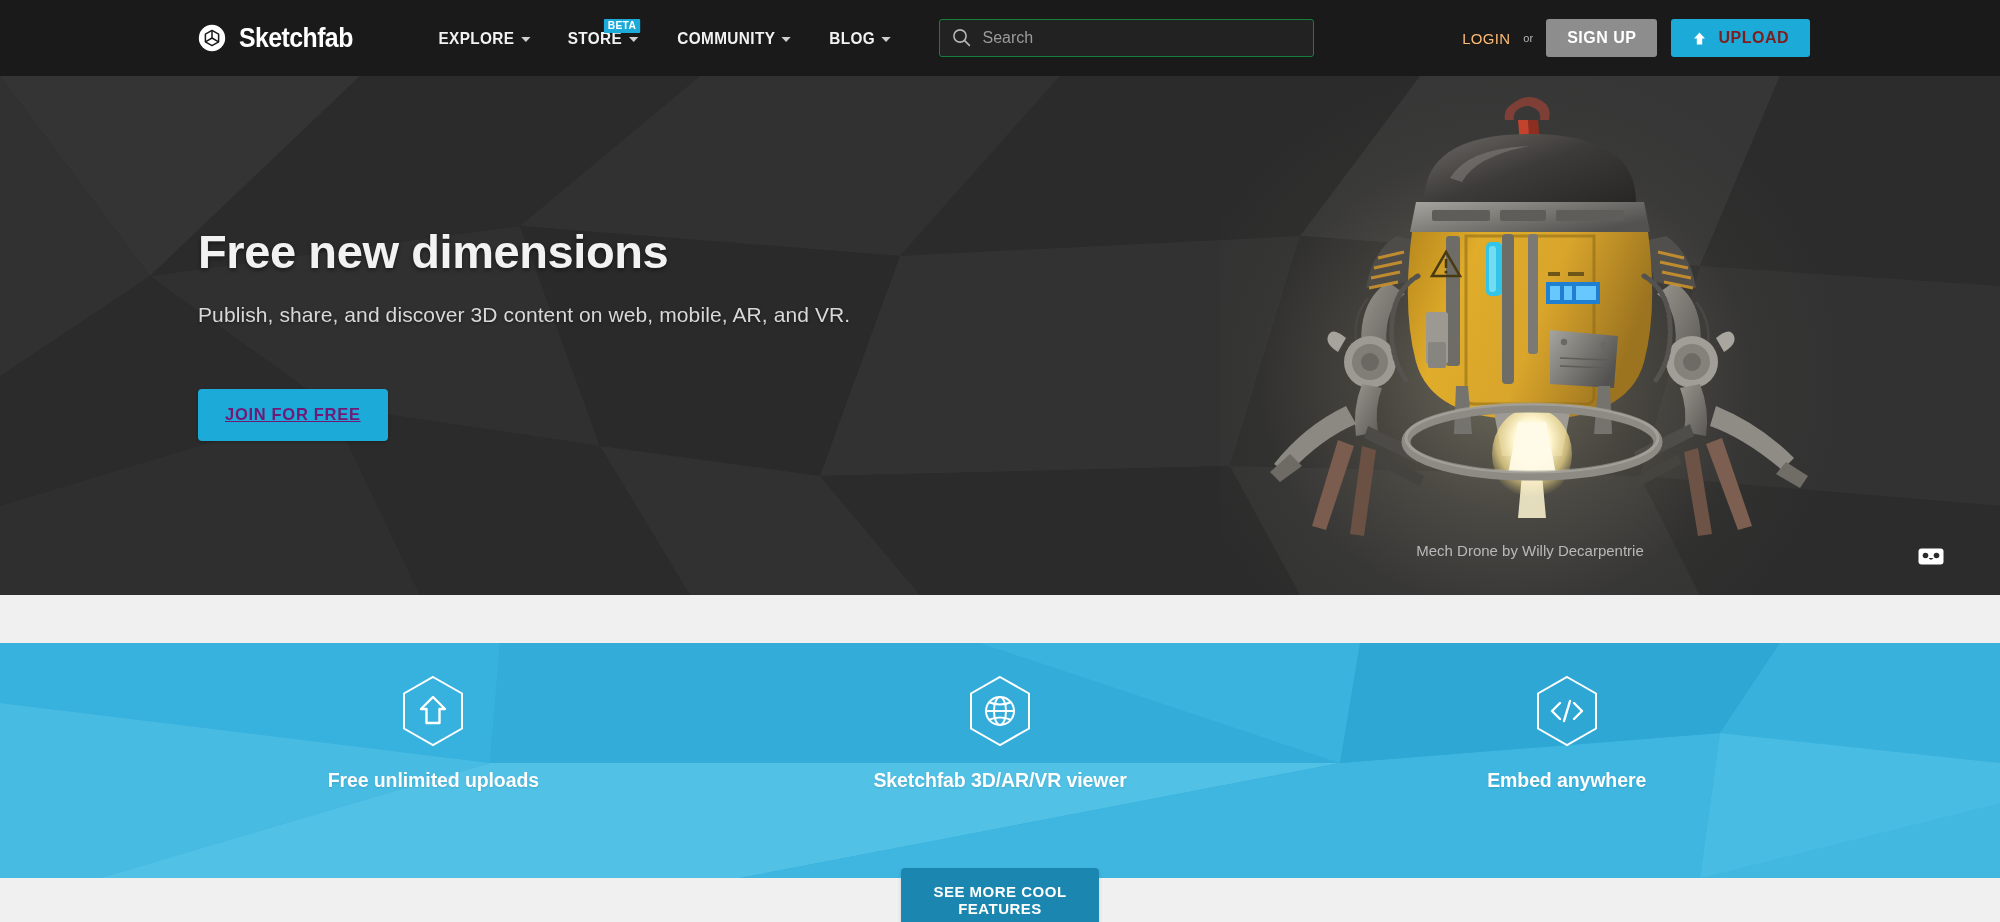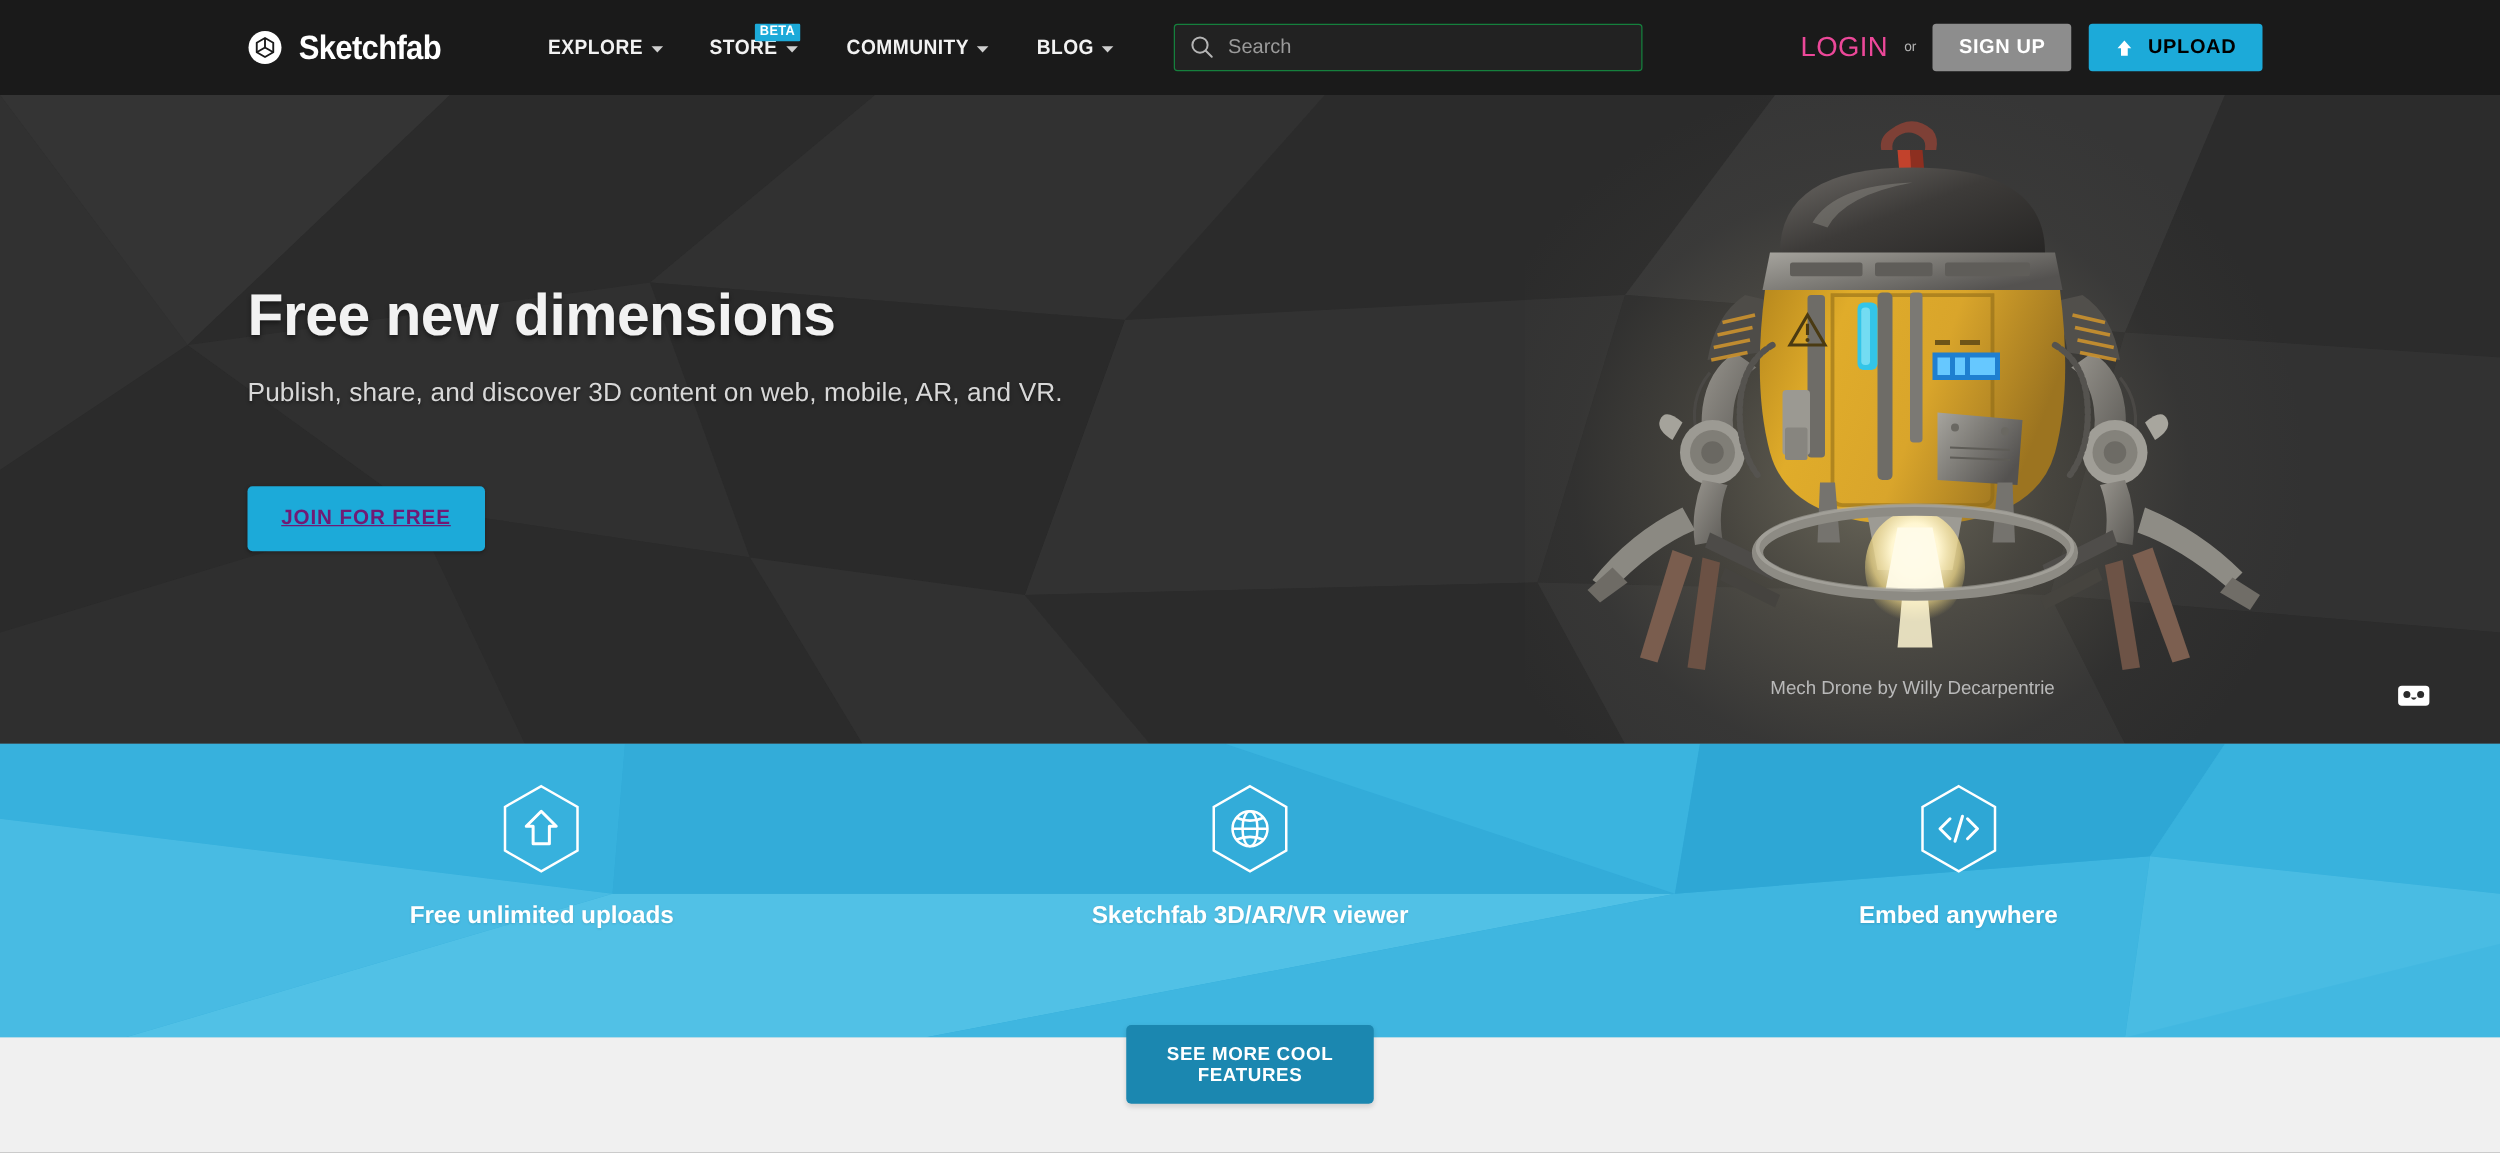--- a/index.html
+++ b/index.html
@@ -118,22 +118,22 @@
   }
 
   .nav-right {
     margin-left: auto;
     margin-right: 190px;
     display: flex;
     align-items: center;
     gap: 0;
   }
   .login-link {
-    color: #ec4899;
-    font-size: 22px;
+    color: #fdba74;
+    font-size: 15px;
     font-weight: normal;
     letter-spacing: 0.3px;
     text-transform: uppercase;
     cursor: pointer;
     text-decoration: none;
     font-family: "Liberation Sans Narrow", "Liberation Sans", sans-serif;
   }
   .or-text {
     color: #b4b4b4;
     font-size: 11px;
@@ -149,21 +149,21 @@
     padding: 0 21px;
     font-size: 16px;
     font-weight: bold;
     letter-spacing: 0.5px;
     text-transform: uppercase;
     cursor: pointer;
     font-family: "Liberation Sans Narrow", "Liberation Sans", sans-serif;
   }
   .btn-upload {
     background: #1caad9;
-    color: #000000;
+    color: #7f1d1d;
     border: none;
     border-radius: 3px;
     height: 38px;
     padding: 0 21px;
     margin-left: 14px;
     font-size: 16px;
     font-weight: bold;
     letter-spacing: 0.5px;
     text-transform: uppercase;
     cursor: pointer;
@@ -272,20 +272,21 @@
     height: 17px;
     cursor: pointer;
   }
 
   
   .features {
     position: relative;
     height: 235px;
     background: #2eaad8;
     overflow: visible;
+    margin-top: 48px;
   }
   .feat-poly {
     position: absolute;
     inset: 0;
     width: 100%; height: 235px;
     overflow: hidden;
   }
   .feat-row {
     position: relative;
     z-index: 4;

